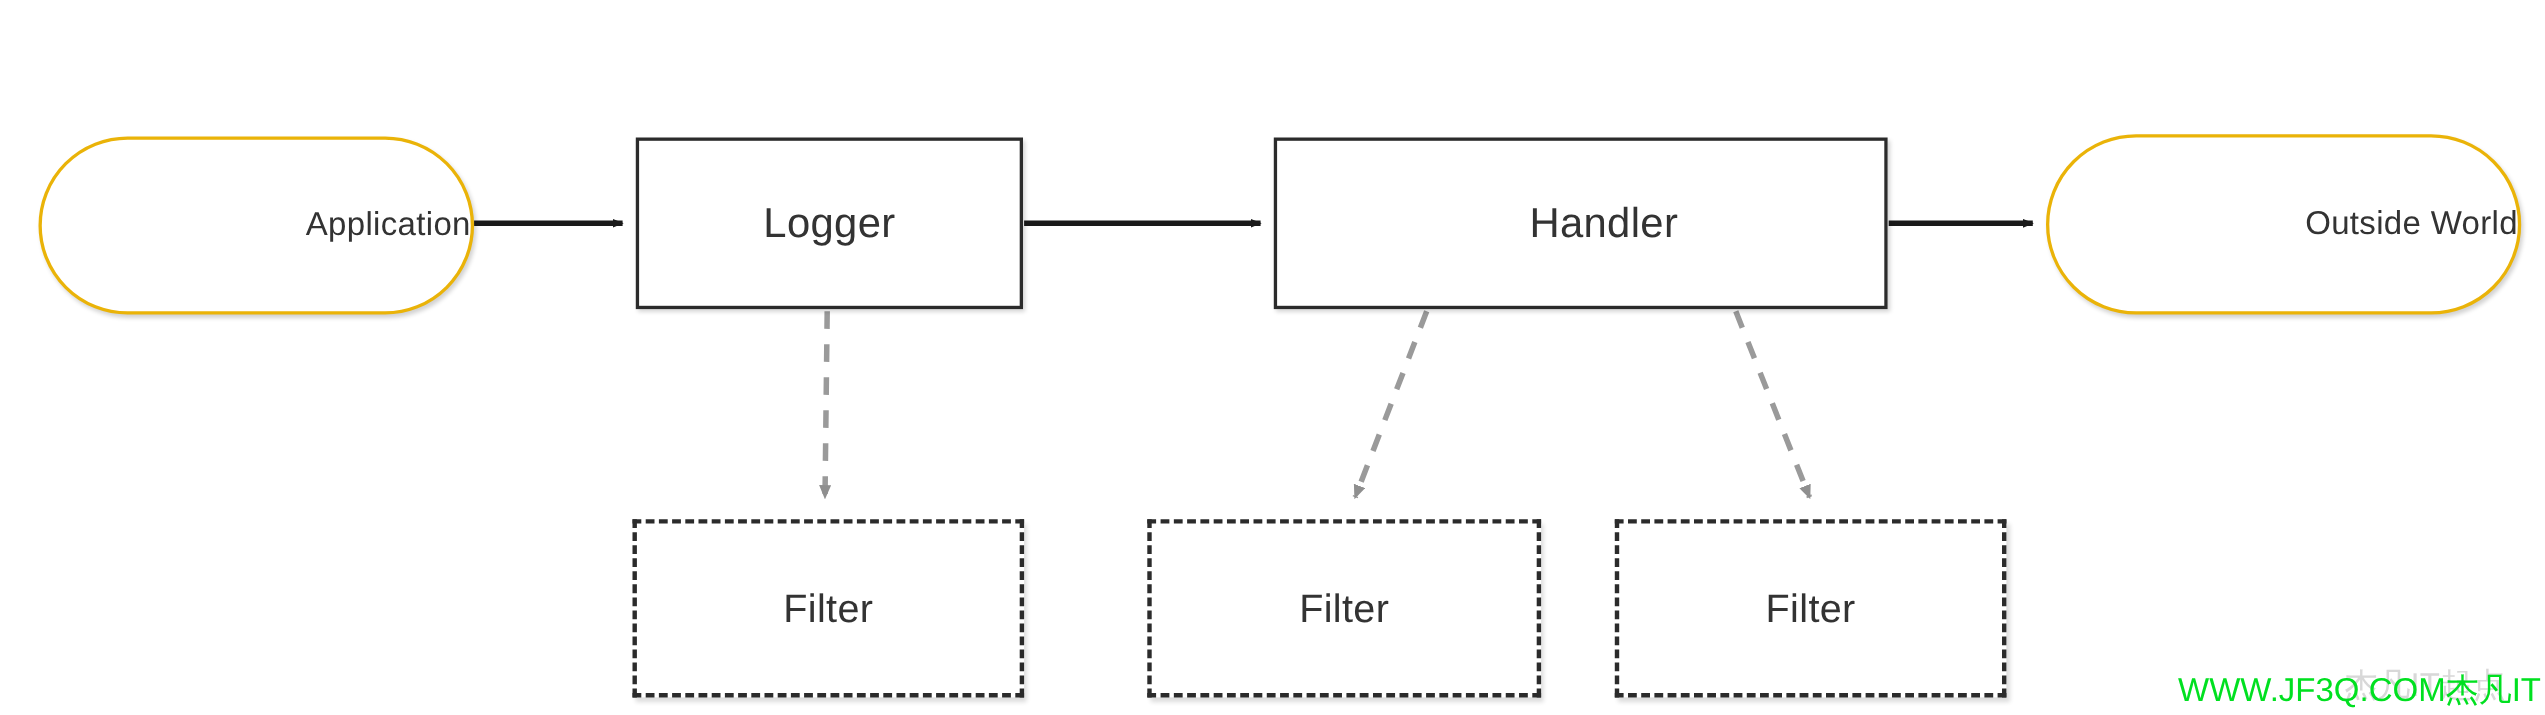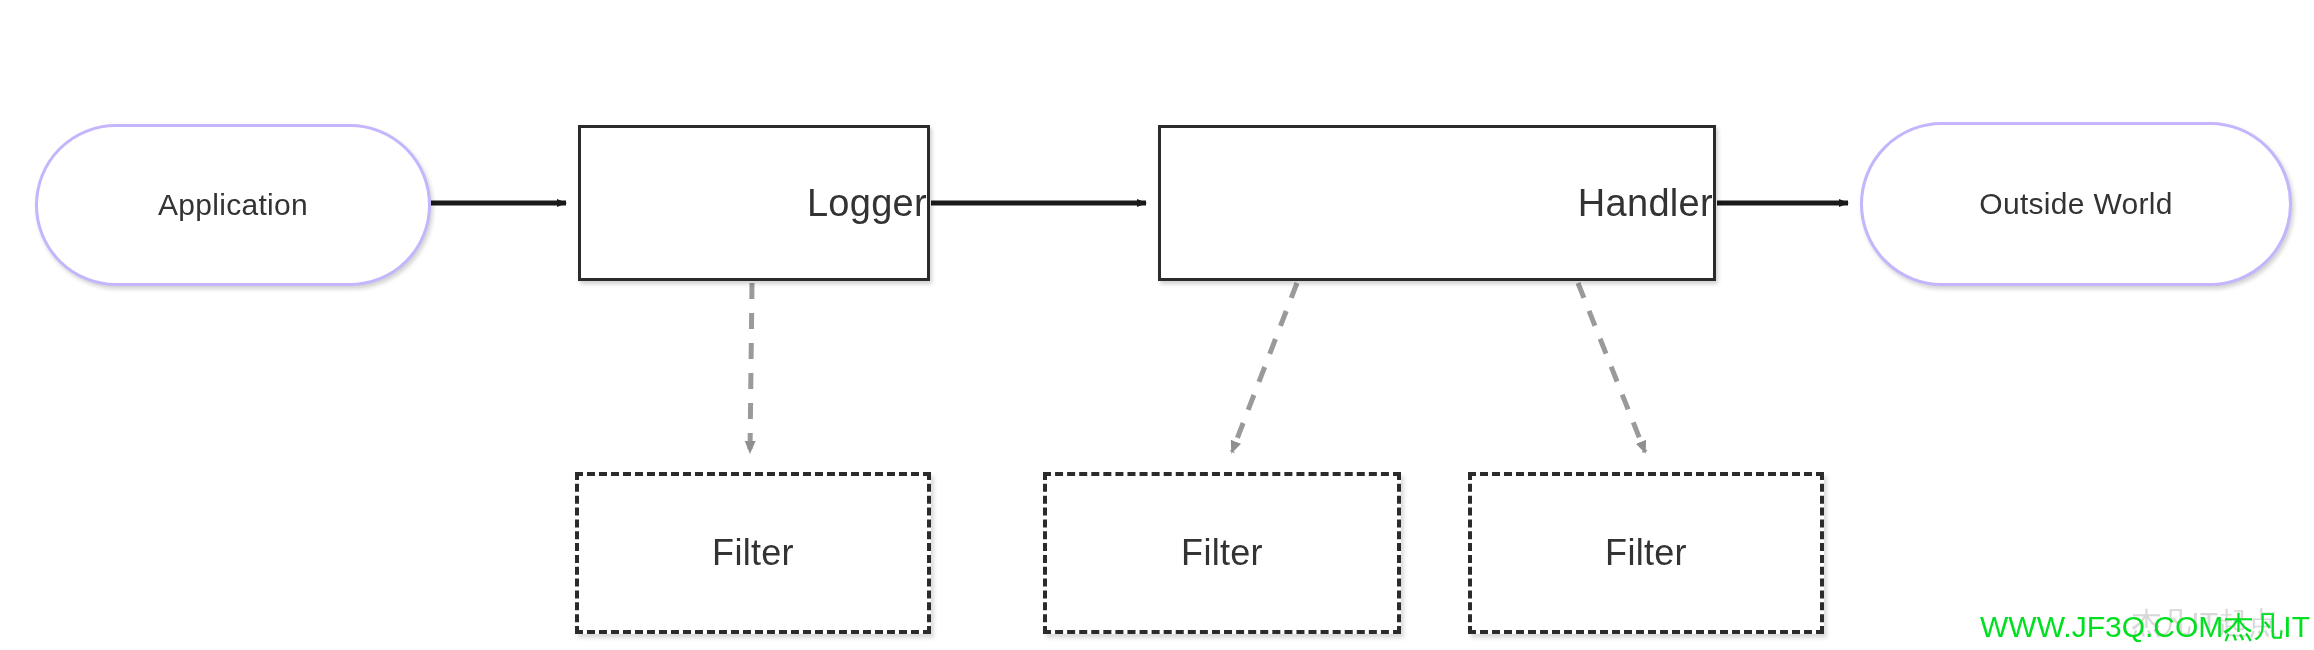--- a/index.html
+++ b/index.html
@@ -34,33 +34,33 @@
     justify-content: center;
     text-align: center;
   }
   .node-label {
     color: #333333;
     letter-spacing: 0.3px;
     white-space: nowrap;
   }
   
   .node.stadium {
-    border: 3px solid #c4b5fd;
+    border: 3px solid #eab308;
     border-radius: 999px;
     box-shadow: 2px 3px 4px rgba(0,0,0,0.18);
+    justify-content: flex-end;
   }
   .node.stadium .node-label {
     font-size: 30px;
   }
   
   .node.rect {
     border: 3px solid #2b2b2b;
     border-radius: 0;
     box-shadow: 2px 3px 4px rgba(0,0,0,0.18);
-    justify-content: flex-end;
   }
   .node.rect .node-label {
     font-size: 38px;
   }
   
   .node.dashed {
     border: 4px dashed #2b2b2b;
     border-radius: 0;
     box-shadow: 3px 4px 4px rgba(0,0,0,0.14);
     text-align: right;

